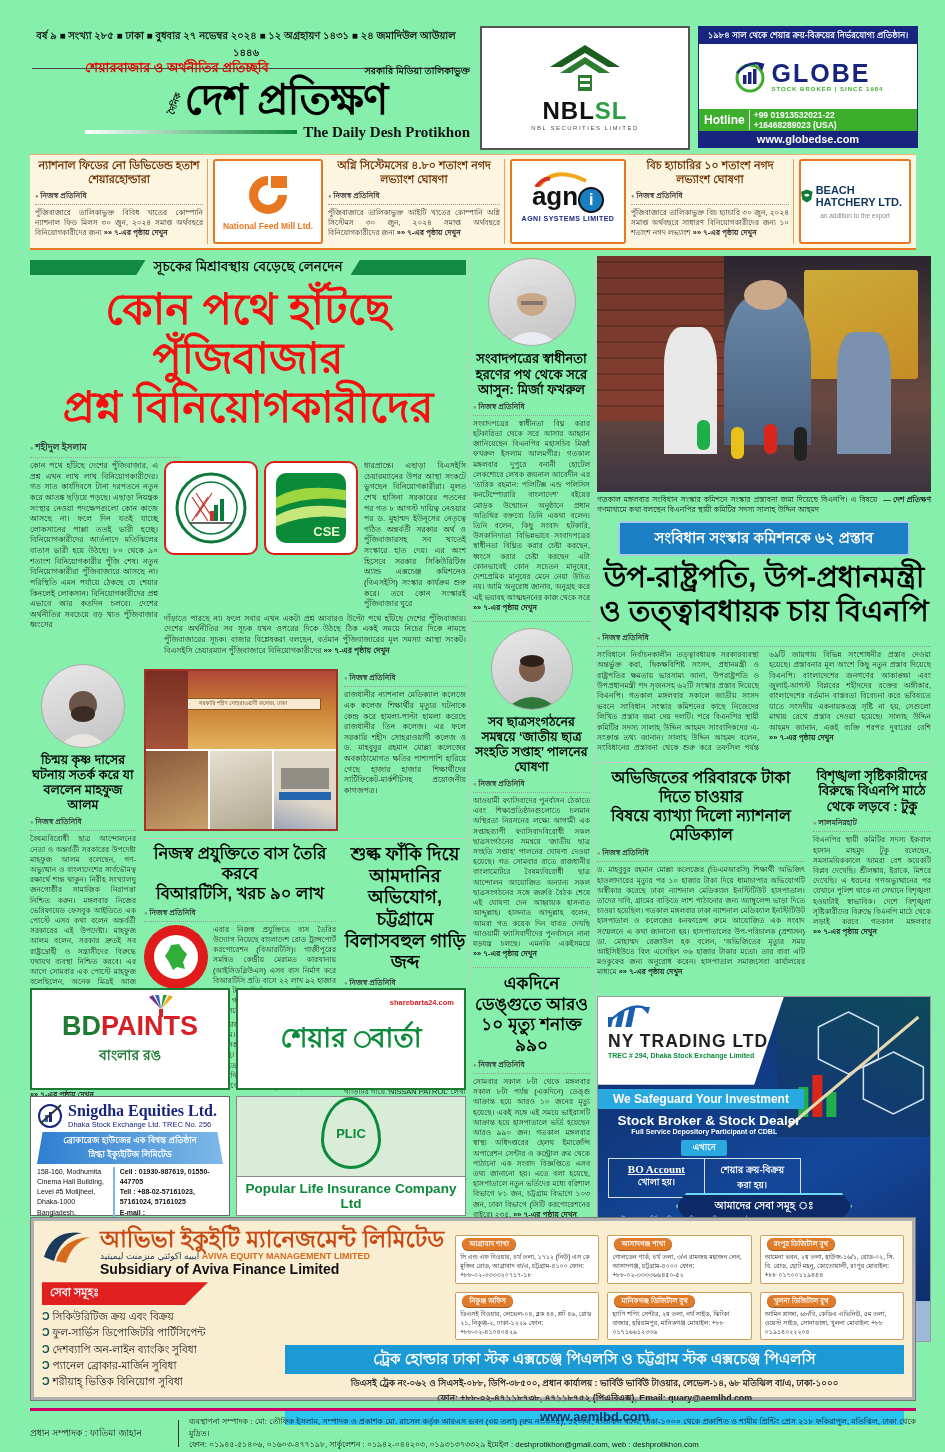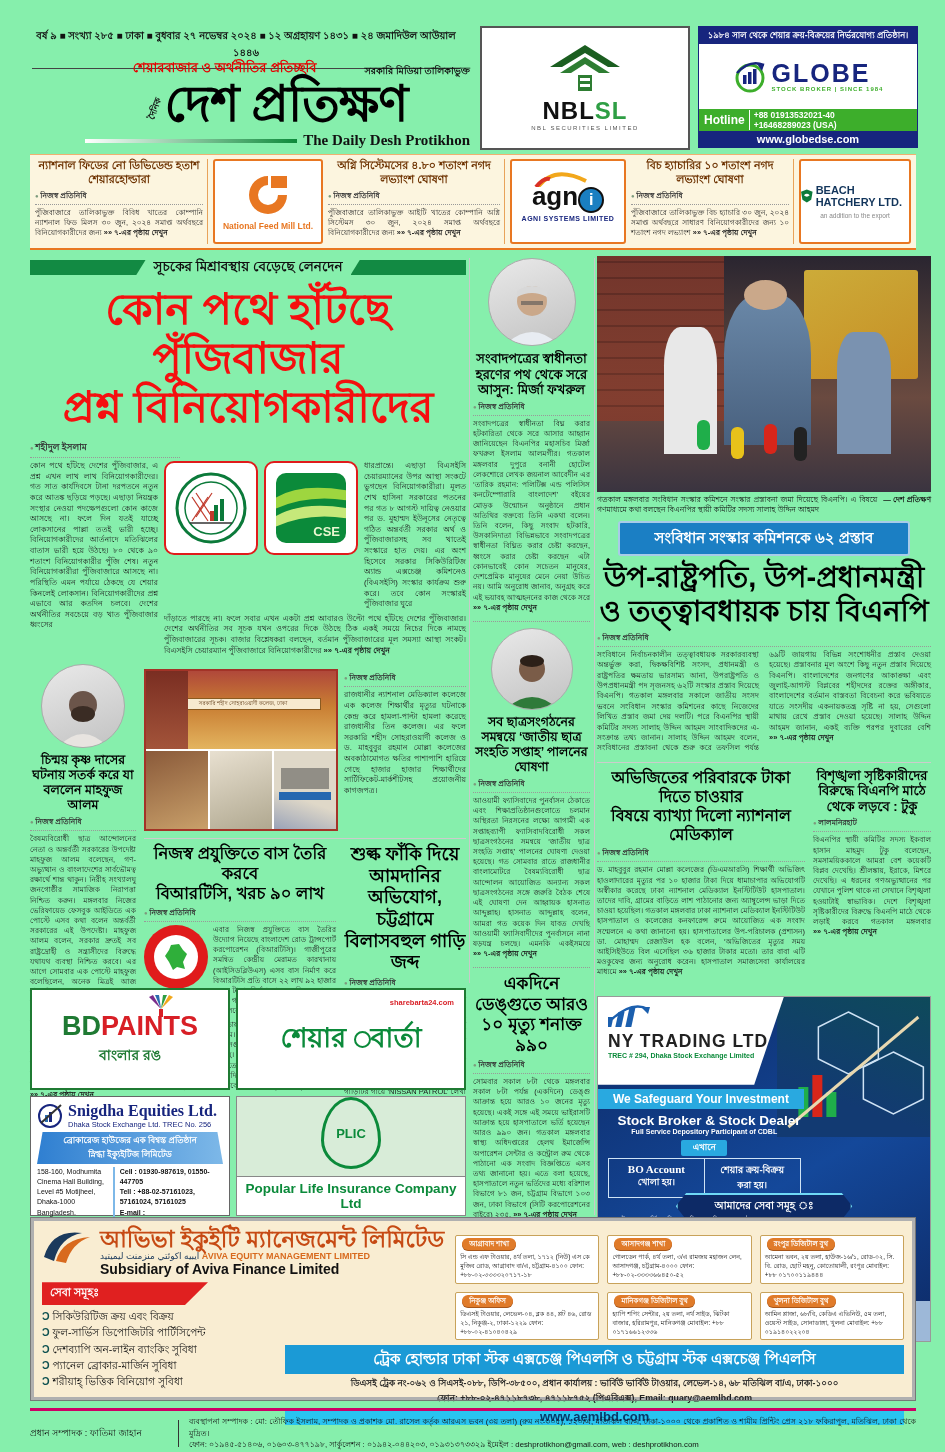--- a/index.html
+++ b/index.html
@@ -30,26 +30,26 @@
 <body>
 
 <div id="paper">
 
   <div class="abs" style="left:32px;top:28px;width:428px;border-bottom:1.5px solid #444;padding-bottom:6px;">
     <div class="ctr" style="font-size:10px;font-weight:bold;">বর্ষ ৯ ■ সংখ্যা ২৮৫ ■ ঢাকা ■ বুধবার ২৭ নভেম্বর ২০২৪ ■ ১২ অগ্রহায়ণ ১৪৩১ ■ ২৪ জমাদিউল আউয়াল ১৪৪৬</div>
   </div>
 
   <div class="abs" style="left:85px;top:58px;width:385px;">
     <div style="display:flex;align-items:flex-end;">
-      <div style="flex:1;text-align:center;color:#e60000;font-weight:900;font-size:13px;">শেয়ারবাজার ও অর্থনীতির প্রতিচ্ছবি</div>
+      <div style="flex:1;text-align:left;color:#e60000;font-weight:900;font-size:13px;">শেয়ারবাজার ও অর্থনীতির প্রতিচ্ছবি</div>
       <div style="font-size:9.5px;font-weight:bold;">সরকারি মিডিয়া তালিকাভুক্ত</div>
     </div>
     <div style="display:flex;align-items:center;justify-content:center;">
       <div style="writing-mode:vertical-rl;transform:rotate(200deg);font-size:9px;font-weight:bold;height:30px;margin-right:2px;">দৈনিক</div>
-      <div style="font-size:50px;font-weight:900;letter-spacing:-1px;line-height:1.02;color:#000;">দেশ প্রতিক্ষণ</div>
+      <div style="font-size:42px;font-weight:900;letter-spacing:-1px;line-height:1.02;color:#000;">দেশ প্রতিক্ষণ</div>
     </div>
     <div style="display:flex;align-items:center;justify-content:flex-end;margin-top:2px;">
       <div style="flex:1;height:4px;background:linear-gradient(to right,#ffffff,#0d8a3a);"></div>
       <div style="font-family:'Liberation Serif','DejaVu Serif',serif;font-weight:bold;font-size:15px;margin-left:6px;">The Daily Desh Protikhon</div>
     </div>
   </div>
 
   <div class="abs" style="left:480px;top:26px;width:206px;height:120px;border:2px solid #555;display:flex;flex-direction:column;align-items:center;justify-content:center;background:#fff;">
     <svg width="70" height="52" viewBox="0 0 70 52">
       <polygon points="35,0 70,22 58,22 35,8 12,22 0,22" fill="#1b5e20"></polygon>
@@ -76,21 +76,21 @@
         <polygon points="31,6 24,5 29,12" fill="#17257e"></polygon>
       </svg>
       <div>
         <div style="font-size:25px;font-weight:900;color:#17257e;letter-spacing:2px;line-height:1;">GLOBE</div>
         <div style="font-size:6px;font-weight:bold;color:#3dae2b;letter-spacing:1px;">STOCK BROKER  |  SINCE 1984</div>
       </div>
     </div>
     <div style="background:#3dae2b;color:#fff;display:flex;align-items:center;padding:1px 5px;gap:4px;">
       <span style="font-size:12px;font-weight:900;">Hotline</span>
       <span style="border-left:1.5px solid #fff;padding-left:4px;font-size:8.5px;font-weight:bold;line-height:1.2;">
-        <span style="display:block;">+88 01913532021-40</span>
+        <span style="display:block;">+99 01913532021-22</span>
         <span style="display:block;">+16468289023 (USA)</span>
       </span>
     </div>
     <div style="background:#17257e;color:#fff;font-size:11px;font-weight:bold;text-align:center;padding:2px 0;">www.globedse.com</div>
   </div>
 
   <div class="abs" style="left:30px;top:154px;width:886px;height:96px;background:#fcf5df;border-top:1px solid #f0b070;border-bottom:2px solid #e87722;display:flex;gap:5px;padding:4px 5px;box-sizing:border-box;">
     <div style="width:168px;border-right:1px solid #e8a35a;padding-right:4px;">
       <div class="teaser-title">ন্যাশনাল ফিডের নো ডিভিডেন্ড হতাশ শেয়ারহোল্ডারা</div>
       <div class="byline">নিজস্ব প্রতিনিধি</div>
@@ -463,21 +463,21 @@
         <div style="color:#222;font-weight:900;font-size:17.5px;letter-spacing:1px;">NY TRADING LTD</div>
         <div style="color:#0b8a3a;font-weight:bold;font-size:7px;">TREC # 294, Dhaka Stock Exchange Limited</div>
       </div>
       <div style="position:absolute;left:0;top:92px;width:62%;background:#29a9e0;font-weight:900;font-size:12px;text-align:center;padding:3px 0;">We Safeguard Your Investment</div>
       <div style="position:absolute;left:10px;top:116px;width:58%;">
         <div style="font-weight:900;font-size:13.5px;text-align:right;">Stock Broker &amp; Stock Dealer</div>
         <div style="font-weight:bold;font-size:7px;text-align:center;">Full Service Depository Participant of CDBL</div>
         <div style="width:46px;margin:5px auto 2px auto;background:#29a9e0;color:#fff;font-weight:bold;font-size:8.5px;text-align:center;border-radius:2px;padding:1px 0;">এখানে</div>
         <div style="display:flex;border:1.5px solid #cfe3f5;">
           <div style="flex:1;text-align:center;padding:4px 2px;border-right:1.5px solid #cfe3f5;">
-            <div style="font-weight:900;font-size:11px;font-family:'Liberation Serif','DejaVu Serif',serif;">BO Account</div>
+            <div style="font-weight:900;font-size:11px;font-family:'Liberation Serif','DejaVu Serif',serif;text-decoration:underline;">BO Account</div>
             <div style="font-weight:bold;font-size:9px;">খোলা হয়।</div>
           </div>
           <div style="flex:1;text-align:center;padding:4px 2px;">
             <div style="font-weight:900;font-size:9.5px;">শেয়ার ক্রয়-বিক্রয়</div>
             <div style="font-weight:bold;font-size:9px;">করা হয়।</div>
           </div>
         </div>
       </div>
       <div style="position:absolute;left:50%;transform:translateX(-50%);top:196px;width:52%;border:2px solid #6fd8f5;clip-path:polygon(6% 0,94% 0,100% 50%,94% 100%,6% 100%,0 50%);background:#0d2a66;font-weight:900;font-size:10.5px;text-align:center;padding:3px 0;">আমাদের সেবা সমূহ ঃ</div>
       <div style="position:absolute;left:12px;top:218px;width:94%;font-size:6.9px;line-height:1.55;">

